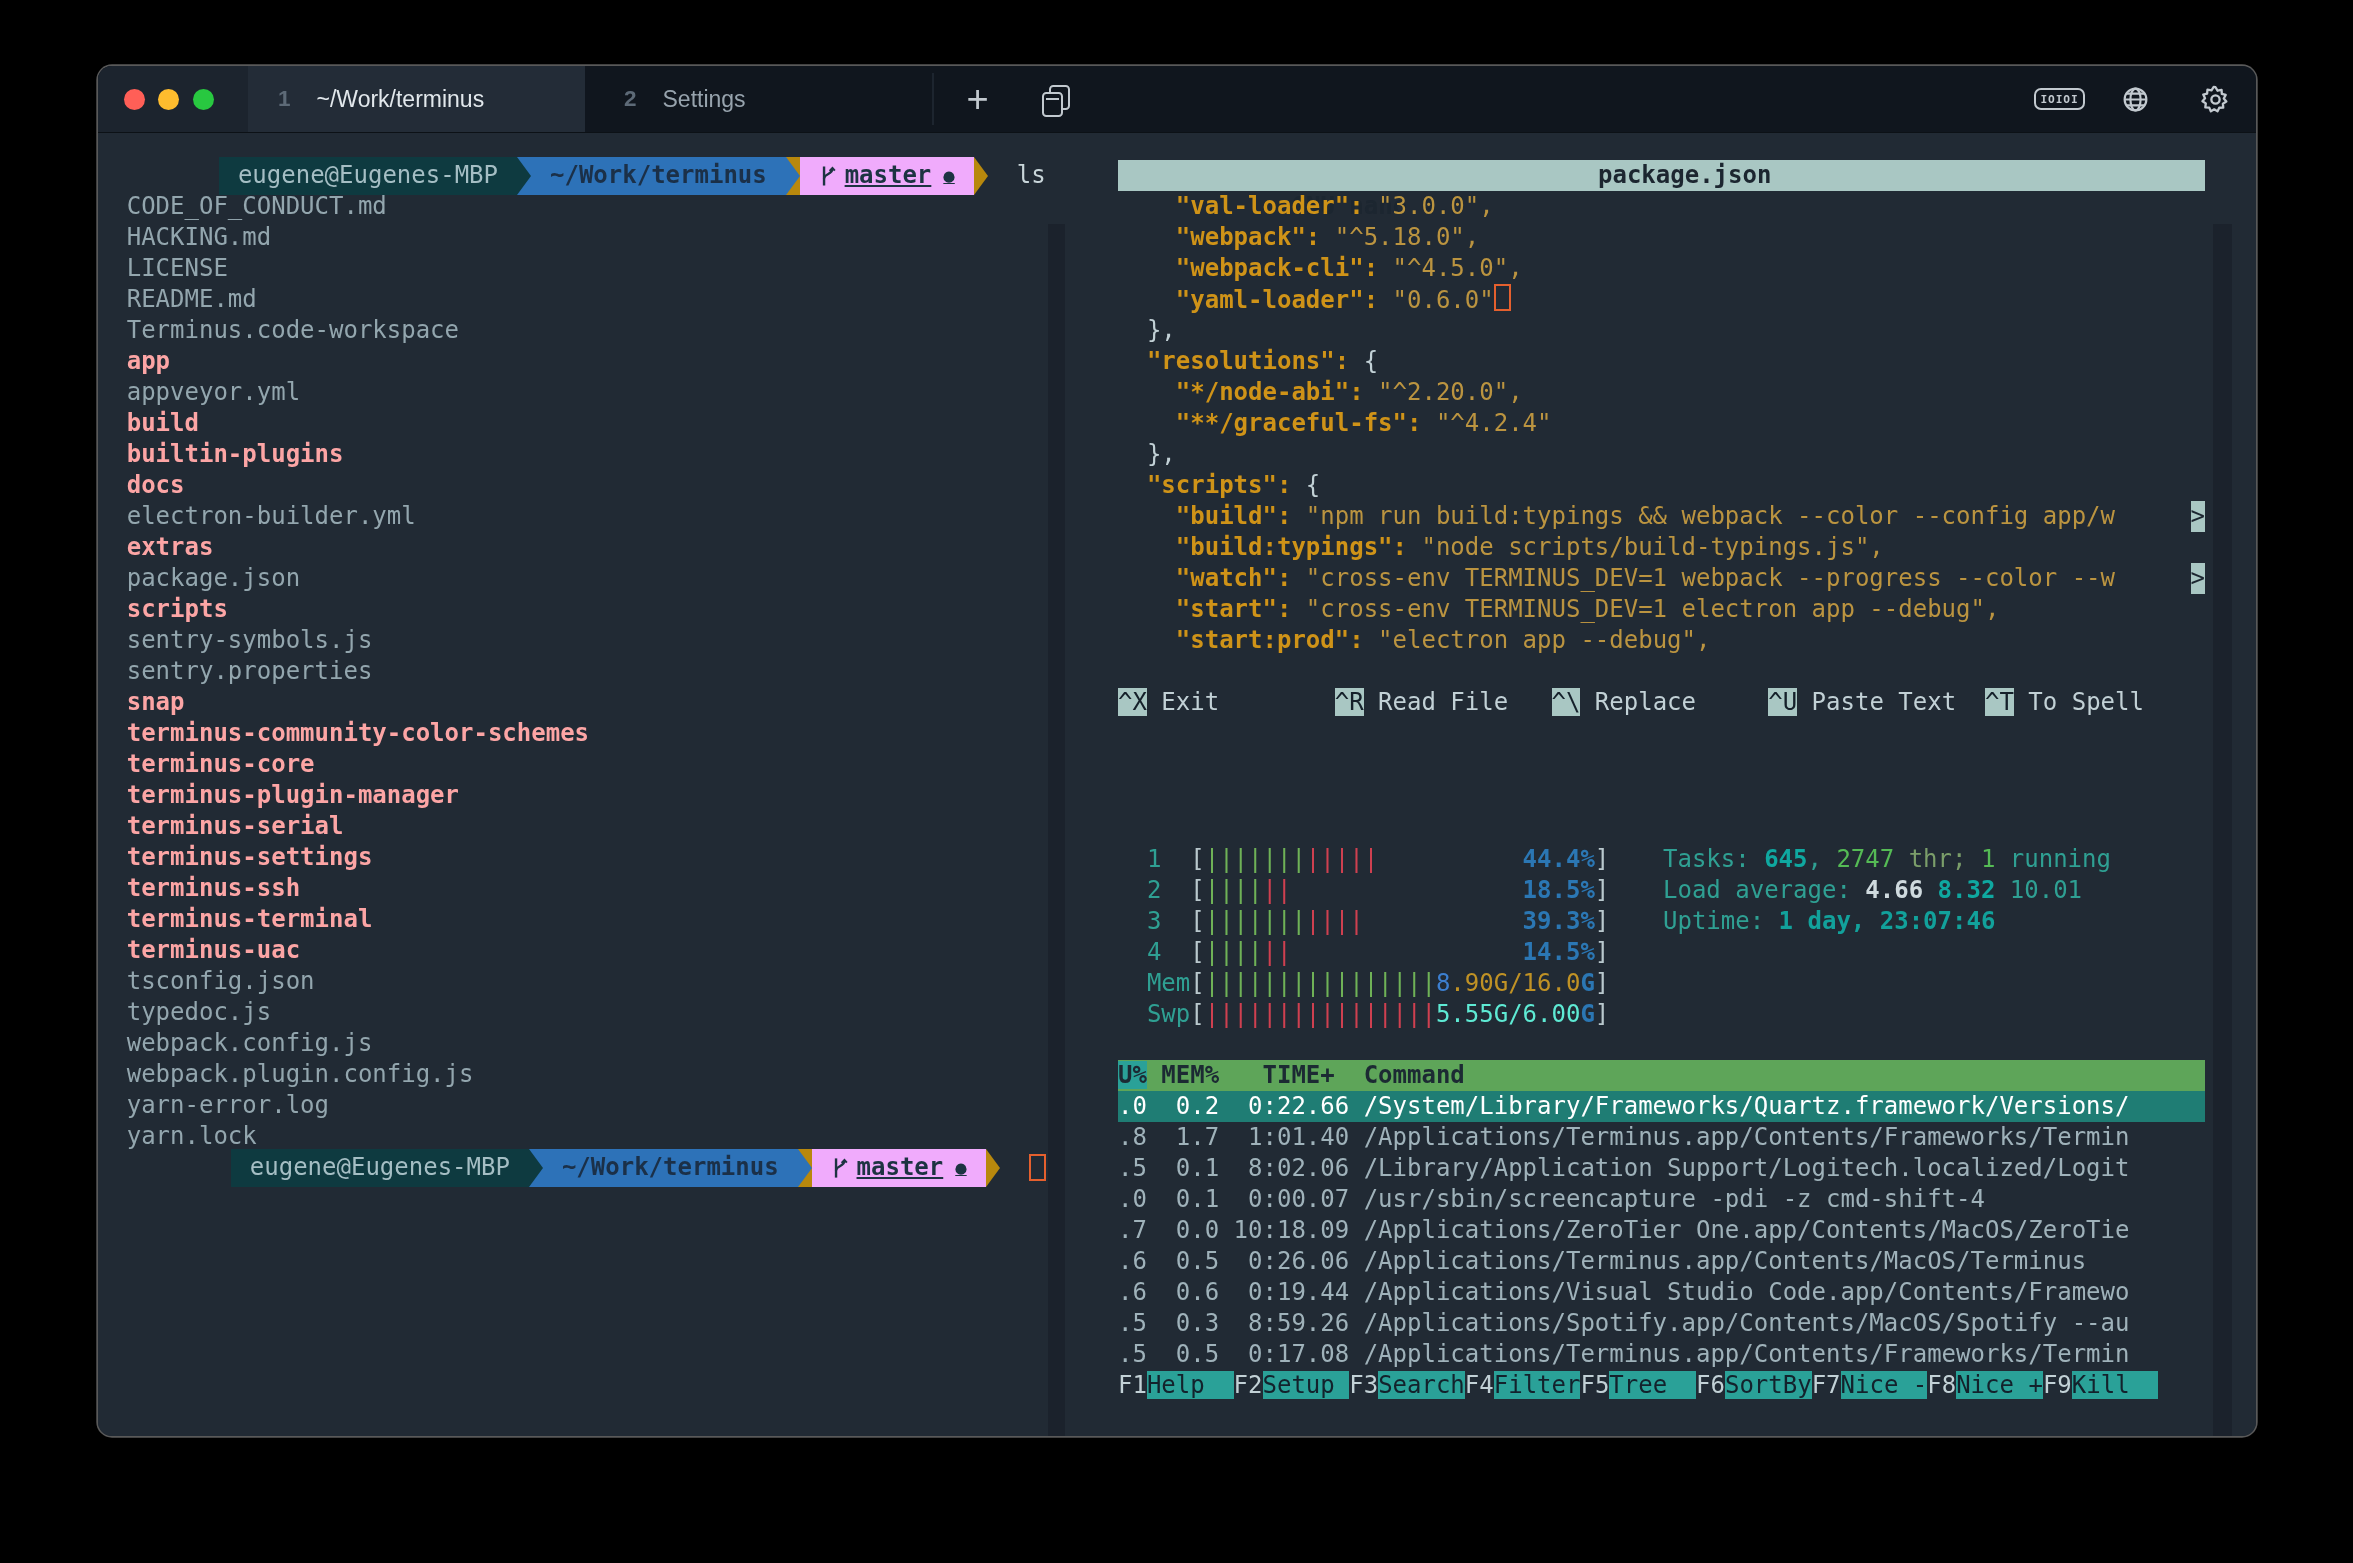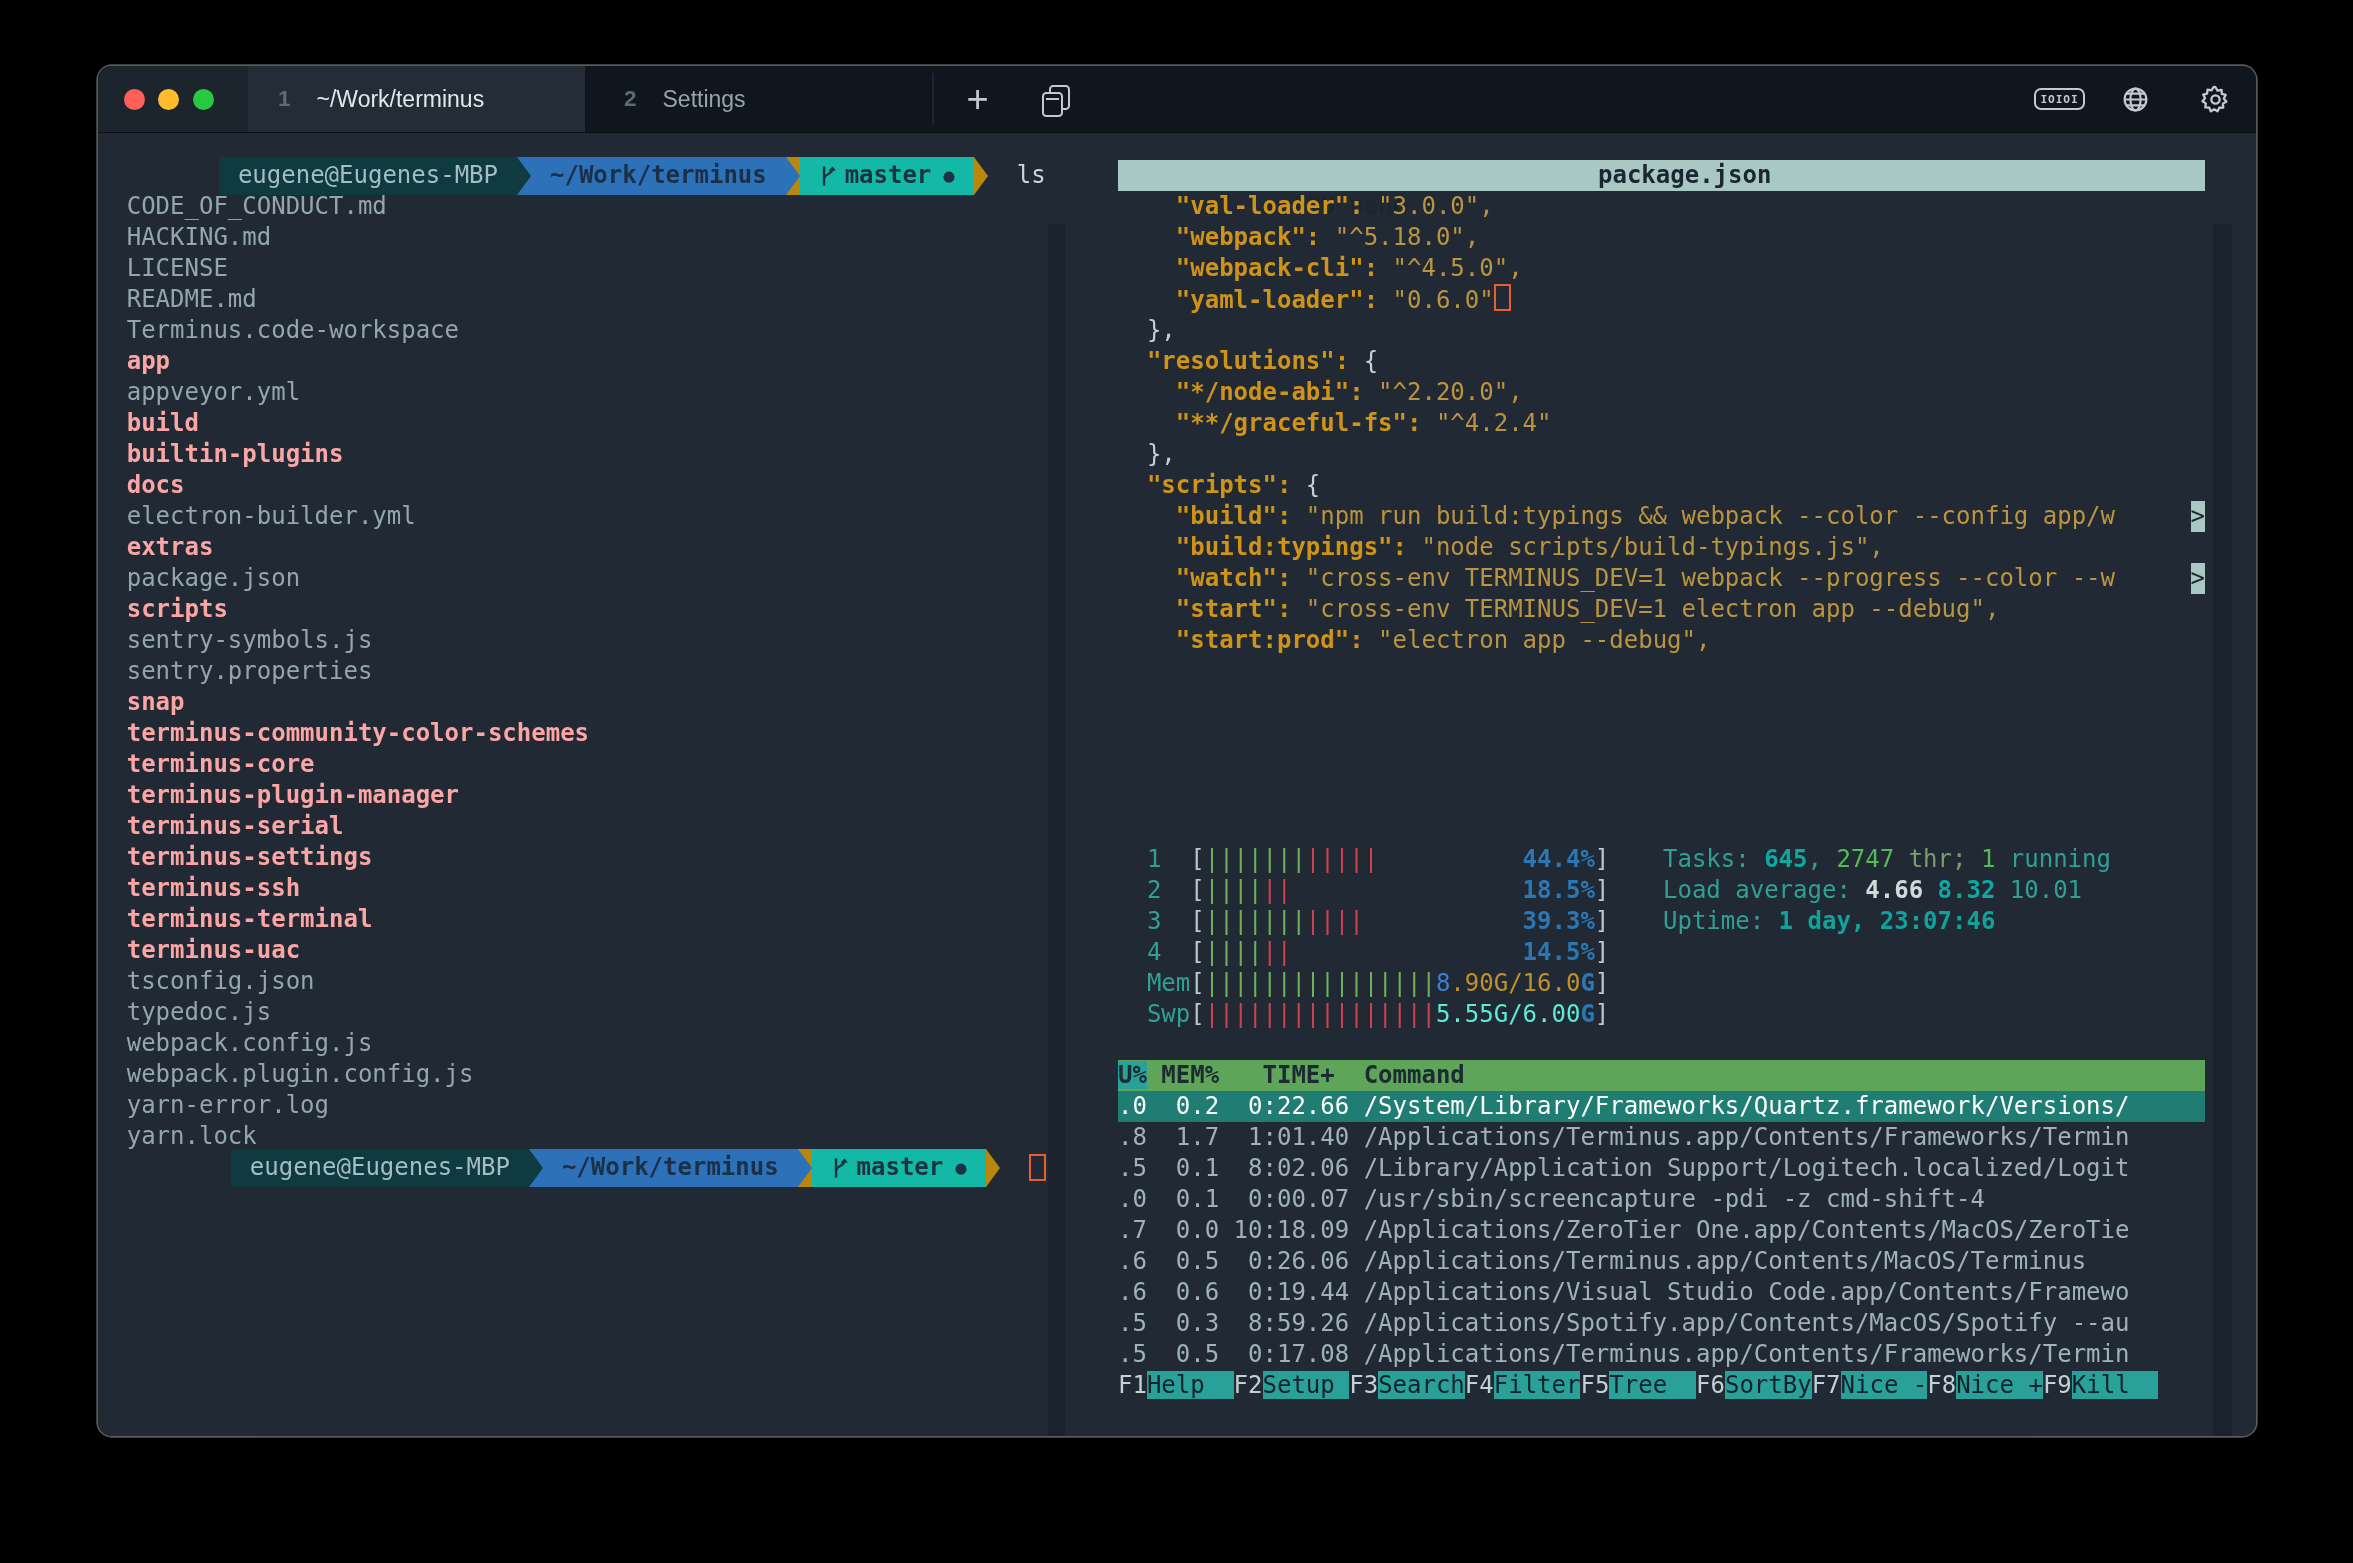--- a/index.html
+++ b/index.html
@@ -37,21 +37,21 @@
   .pane{position:absolute;font-size:24px;}
   .line{height:31px;line-height:31px;white-space:pre;position:relative;}
   #left-pane{left:14.7px;top:27px;width:933px;color:#93a6ae;}
   #left-pane .file-lines .line{padding-left:14px;}
   .t-file{color:#93a6ae;} .t-dir{color:#fca5a5;font-weight:bold;}
   
   .prompt{display:flex;align-items:center;height:38px;margin:-3.5px 0;justify-content:flex-end;}
   .seg{display:inline-flex;align-items:center;height:38px;padding:0 19px;}
   .s1{background:#0e3a40;color:#a5bec4;}
   .s2{background:#2d72b8;color:#1b3048;font-weight:bold;}
-  .s3{background:#14b8a6;color:#1d3342;font-weight:bold;}
+  .s3{background:#f0abfc;color:#1d3342;font-weight:bold;text-decoration:underline;}
   .arr{width:0;height:0;border-top:19px solid transparent;border-bottom:19px solid transparent;border-left:14.7px solid;}
   .a1{border-left-color:#0e3a40;background:#2d72b8;}
   .a2{border-left-color:#2d72b8;background:#b8880d;}
   .a3{border-left-color:#b8880d;}
   .branch-svg{margin-right:8.6px;}
   .dirty-dot{font-size:19px;margin-left:12px;}
   .cmd{color:#c9d6da;margin-left:29px;}
   .hcur{display:inline-block;width:13px;height:22.5px;border:2.6px solid #e5602e;margin-left:29px;}
   
   #right-pane{left:1020px;top:27px;width:1087px;color:#c2d1d6;}
@@ -214,20 +214,21 @@
             <div class="line"><span class="t-p">    </span><span class="t-k">"*/node-abi":</span><span class="t-v"> "^2.20.0",</span></div>
             <div class="line"><span class="t-p">    </span><span class="t-k">"**/graceful-fs":</span><span class="t-v"> "^4.2.4"</span></div>
             <div class="line"><span class="t-p">  },</span></div>
             <div class="line"><span class="t-p">  </span><span class="t-k">"scripts":</span><span class="t-p"> {</span></div>
             <div class="line"><span class="t-p">    </span><span class="t-k">"build":</span><span class="t-v"> "npm run build:typings &amp;&amp; webpack --color --config app/w</span><span class="t-ovf">&gt;</span></div>
             <div class="line"><span class="t-p">    </span><span class="t-k">"build:typings":</span><span class="t-v"> "node scripts/build-typings.js",</span></div>
             <div class="line"><span class="t-p">    </span><span class="t-k">"watch":</span><span class="t-v"> "cross-env TERMINUS_DEV=1 webpack --progress --color --w</span><span class="t-ovf">&gt;</span></div>
             <div class="line"><span class="t-p">    </span><span class="t-k">"start":</span><span class="t-v"> "cross-env TERMINUS_DEV=1 electron app --debug",</span></div>
             <div class="line"><span class="t-p">    </span><span class="t-k">"start:prod":</span><span class="t-v"> "electron app --debug",</span></div>
             <div class="line"><span class="t-p"></span></div>
+            <div class="line"><span class="t-sk">^X</span><span class="t-sl"> Exit        </span><span class="t-sk">^R</span><span class="t-sl"> Read File   </span><span class="t-sk">^\</span><span class="t-sl"> Replace     </span><span class="t-sk">^U</span><span class="t-sl"> Paste Text  </span><span class="t-sk">^T</span><span class="t-sl"> To Spell</span></div>
           </div>
       </div>
       <div class="htop-meters">
           <div class="line"><span class="t-lbl">  1  </span><span class="t-br">[</span><span class="t-g">|||||||</span><span class="t-r">|||||</span><span class="t-p">          </span><span class="t-pct">44.4%</span><span class="t-br">]</span></div>
           <div class="line"><span class="t-lbl">  2  </span><span class="t-br">[</span><span class="t-g">||||</span><span class="t-r">||</span><span class="t-p">                </span><span class="t-pct">18.5%</span><span class="t-br">]</span></div>
           <div class="line"><span class="t-lbl">  3  </span><span class="t-br">[</span><span class="t-g">|||||||</span><span class="t-r">||||</span><span class="t-p">           </span><span class="t-pct">39.3%</span><span class="t-br">]</span></div>
           <div class="line"><span class="t-lbl">  4  </span><span class="t-br">[</span><span class="t-g">||||</span><span class="t-r">||</span><span class="t-p">                </span><span class="t-pct">14.5%</span><span class="t-br">]</span></div>
           <div class="line"><span class="t-lbl">  Mem</span><span class="t-br">[</span><span class="t-g">||||||||||||||||</span><span class="t-blue">8</span><span class="t-gold">.90G/16.0</span><span class="t-bG">G</span><span class="t-br">]</span></div>
           <div class="line"><span class="t-lbl">  Swp</span><span class="t-br">[</span><span class="t-r">||||||||||||||||</span><span class="t-red">5.55G/6.00</span><span class="t-bG">G</span><span class="t-br">]</span></div>
         </div>

